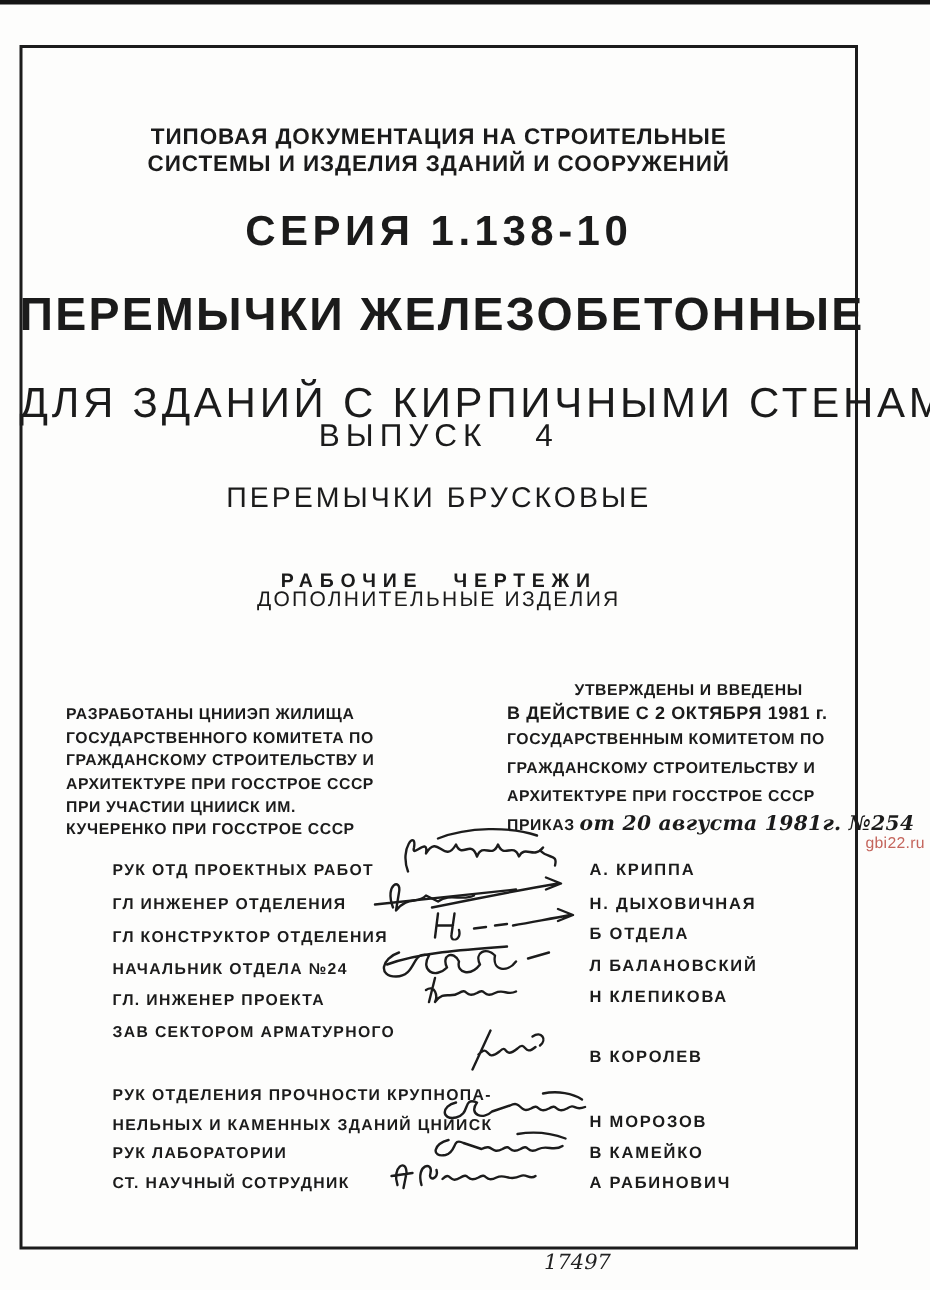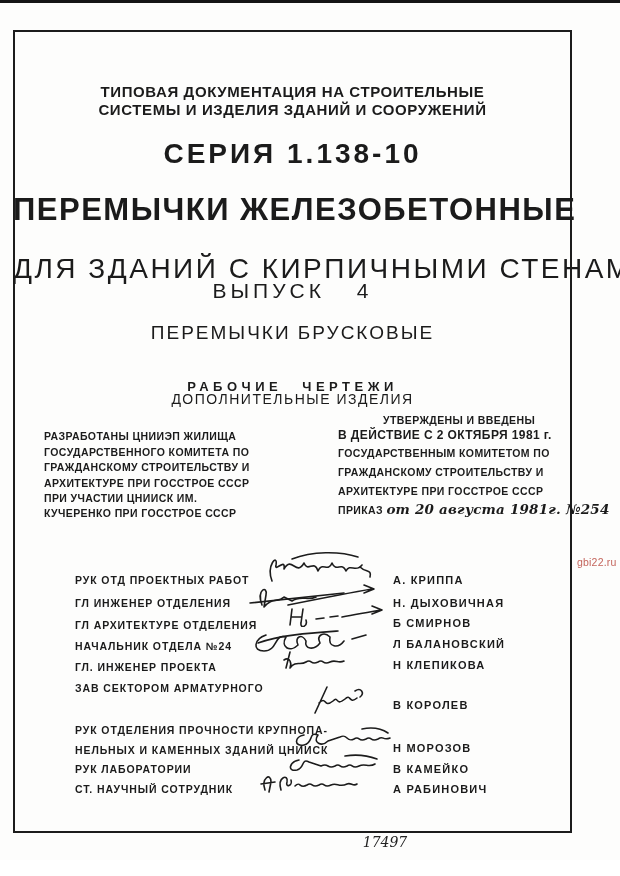--- a/index.html
+++ b/index.html
@@ -14,21 +14,21 @@
   }
   .centered{position:absolute;left:13px;width:559px;text-align:center;white-space:nowrap;}
   .cat-line{font-size:15px;font-weight:700;letter-spacing:0.6px;}
   .series{font-size:28px;font-weight:700;letter-spacing:3px;}
   .main-title{font-size:31px;font-weight:700;letter-spacing:1.5px;}
   .subtitle{font-size:28px;font-weight:400;letter-spacing:2.5px;margin-top:12px;}
   .issue{font-size:21px;font-weight:500;letter-spacing:4px;word-spacing:22px;}
   .section-title{font-size:19px;font-weight:500;letter-spacing:2px;}
   .section-subtitle{font-size:14px;font-weight:500;letter-spacing:1.5px;margin-top:40px;}
   .doc-type{font-size:13px;font-weight:600;letter-spacing:4.5px;word-spacing:12px;}
-  .block-line{position:absolute;font-size:10.5px;font-weight:600;letter-spacing:0.4px;white-space:nowrap;}
+  .block-line{position:absolute;font-size:10.5px;font-weight:600;letter-spacing:0.4px;white-space:nowrap;margin-top:40px;}
   .dev-line{left:44px;}
   .appr-left{left:338px;}
   .appr-bold{font-size:12px;font-weight:700;}
   .hand{font-family:"DejaVu Serif",serif;font-style:italic;font-weight:600;}
   .order-detail{font-size:13.5px;letter-spacing:0.2px;}
   .sig-role{position:absolute;left:75px;font-size:10.5px;font-weight:600;letter-spacing:0.9px;white-space:nowrap;}
   .sig-name{position:absolute;left:393px;font-size:11px;font-weight:600;letter-spacing:1.2px;white-space:nowrap;}
   .sig-svg{position:absolute;}
   .sig-svg path{fill:none;stroke:#1c1c1c;stroke-width:1.6;stroke-linecap:round;stroke-linejoin:round;}
   .print-number{position:absolute;left:340px;top:834px;width:90px;text-align:center;
@@ -66,32 +66,32 @@
   <div class="block-line appr-left" style="top:447px">ГОСУДАРСТВЕННЫМ КОМИТЕТОМ ПО</div>
   <div class="block-line appr-left" style="top:466px">ГРАЖДАНСКОМУ СТРОИТЕЛЬСТВУ И</div>
   <div class="block-line appr-left" style="top:485px">АРХИТЕКТУРЕ ПРИ ГОССТРОЕ СССР</div>
   <div class="block-line appr-left" style="top:501px">
     <span>ПРИКАЗ</span>
     <span class="hand order-detail">от 20 августа 1981г. №254</span>
   </div>
 
   <div class="sig-role" style="top:574px">РУК ОТД ПРОЕКТНЫХ РАБОТ</div>
   <div class="sig-role" style="top:597px">ГЛ ИНЖЕНЕР ОТДЕЛЕНИЯ</div>
-  <div class="sig-role" style="top:619px">ГЛ АРХИТЕКТУРЕ ОТДЕЛЕНИЯ</div>
+  <div class="sig-role" style="top:619px">ГЛ КОНСТРУКТОР ОТДЕЛЕНИЯ</div>
   <div class="sig-role" style="top:640px">НАЧАЛЬНИК ОТДЕЛА №24</div>
   <div class="sig-role" style="top:661px">ГЛ. ИНЖЕНЕР ПРОЕКТА</div>
   <div class="sig-role" style="top:682px">ЗАВ СЕКТОРОМ АРМАТУРНОГО</div>
   <div class="sig-role" style="top:724px">РУК ОТДЕЛЕНИЯ ПРОЧНОСТИ КРУПНОПА-</div>
   <div class="sig-role" style="top:744px">НЕЛЬНЫХ И КАМЕННЫХ ЗДАНИЙ ЦНИИСК</div>
   <div class="sig-role" style="top:763px">РУК ЛАБОРАТОРИИ</div>
   <div class="sig-role" style="top:783px">СТ. НАУЧНЫЙ СОТРУДНИК</div>
 
   <div class="sig-name" style="top:574px">А. КРИППА</div>
   <div class="sig-name" style="top:597px">Н. ДЫХОВИЧНАЯ</div>
-  <div class="sig-name" style="top:617px">Б СМИРНОВ</div>
+  <div class="sig-name" style="top:617px">Б ОТДЕЛА</div>
   <div class="sig-name" style="top:638px">Л БАЛАНОВСКИЙ</div>
   <div class="sig-name" style="top:659px">Н КЛЕПИКОВА</div>
   <div class="sig-name" style="top:699px">В КОРОЛЕВ</div>
   <div class="sig-name" style="top:742px">Н МОРОЗОВ</div>
   <div class="sig-name" style="top:763px">В КАМЕЙКО</div>
   <div class="sig-name" style="top:783px">А РАБИНОВИЧ</div>
 
   <svg class="sig-svg" style="left:262px;top:551px" width="115" height="36" viewBox="0 0 115 36">
     <path d="M10,30 C4,14 16,2 14,14 C12,22 24,6 22,18 C30,4 34,26 42,12 C46,22 52,8 56,20 C60,10 66,22 70,12 C74,22 80,10 84,20 C88,12 94,22 100,14"></path>
     <path d="M30,8 C50,0 78,0 96,6"></path>

